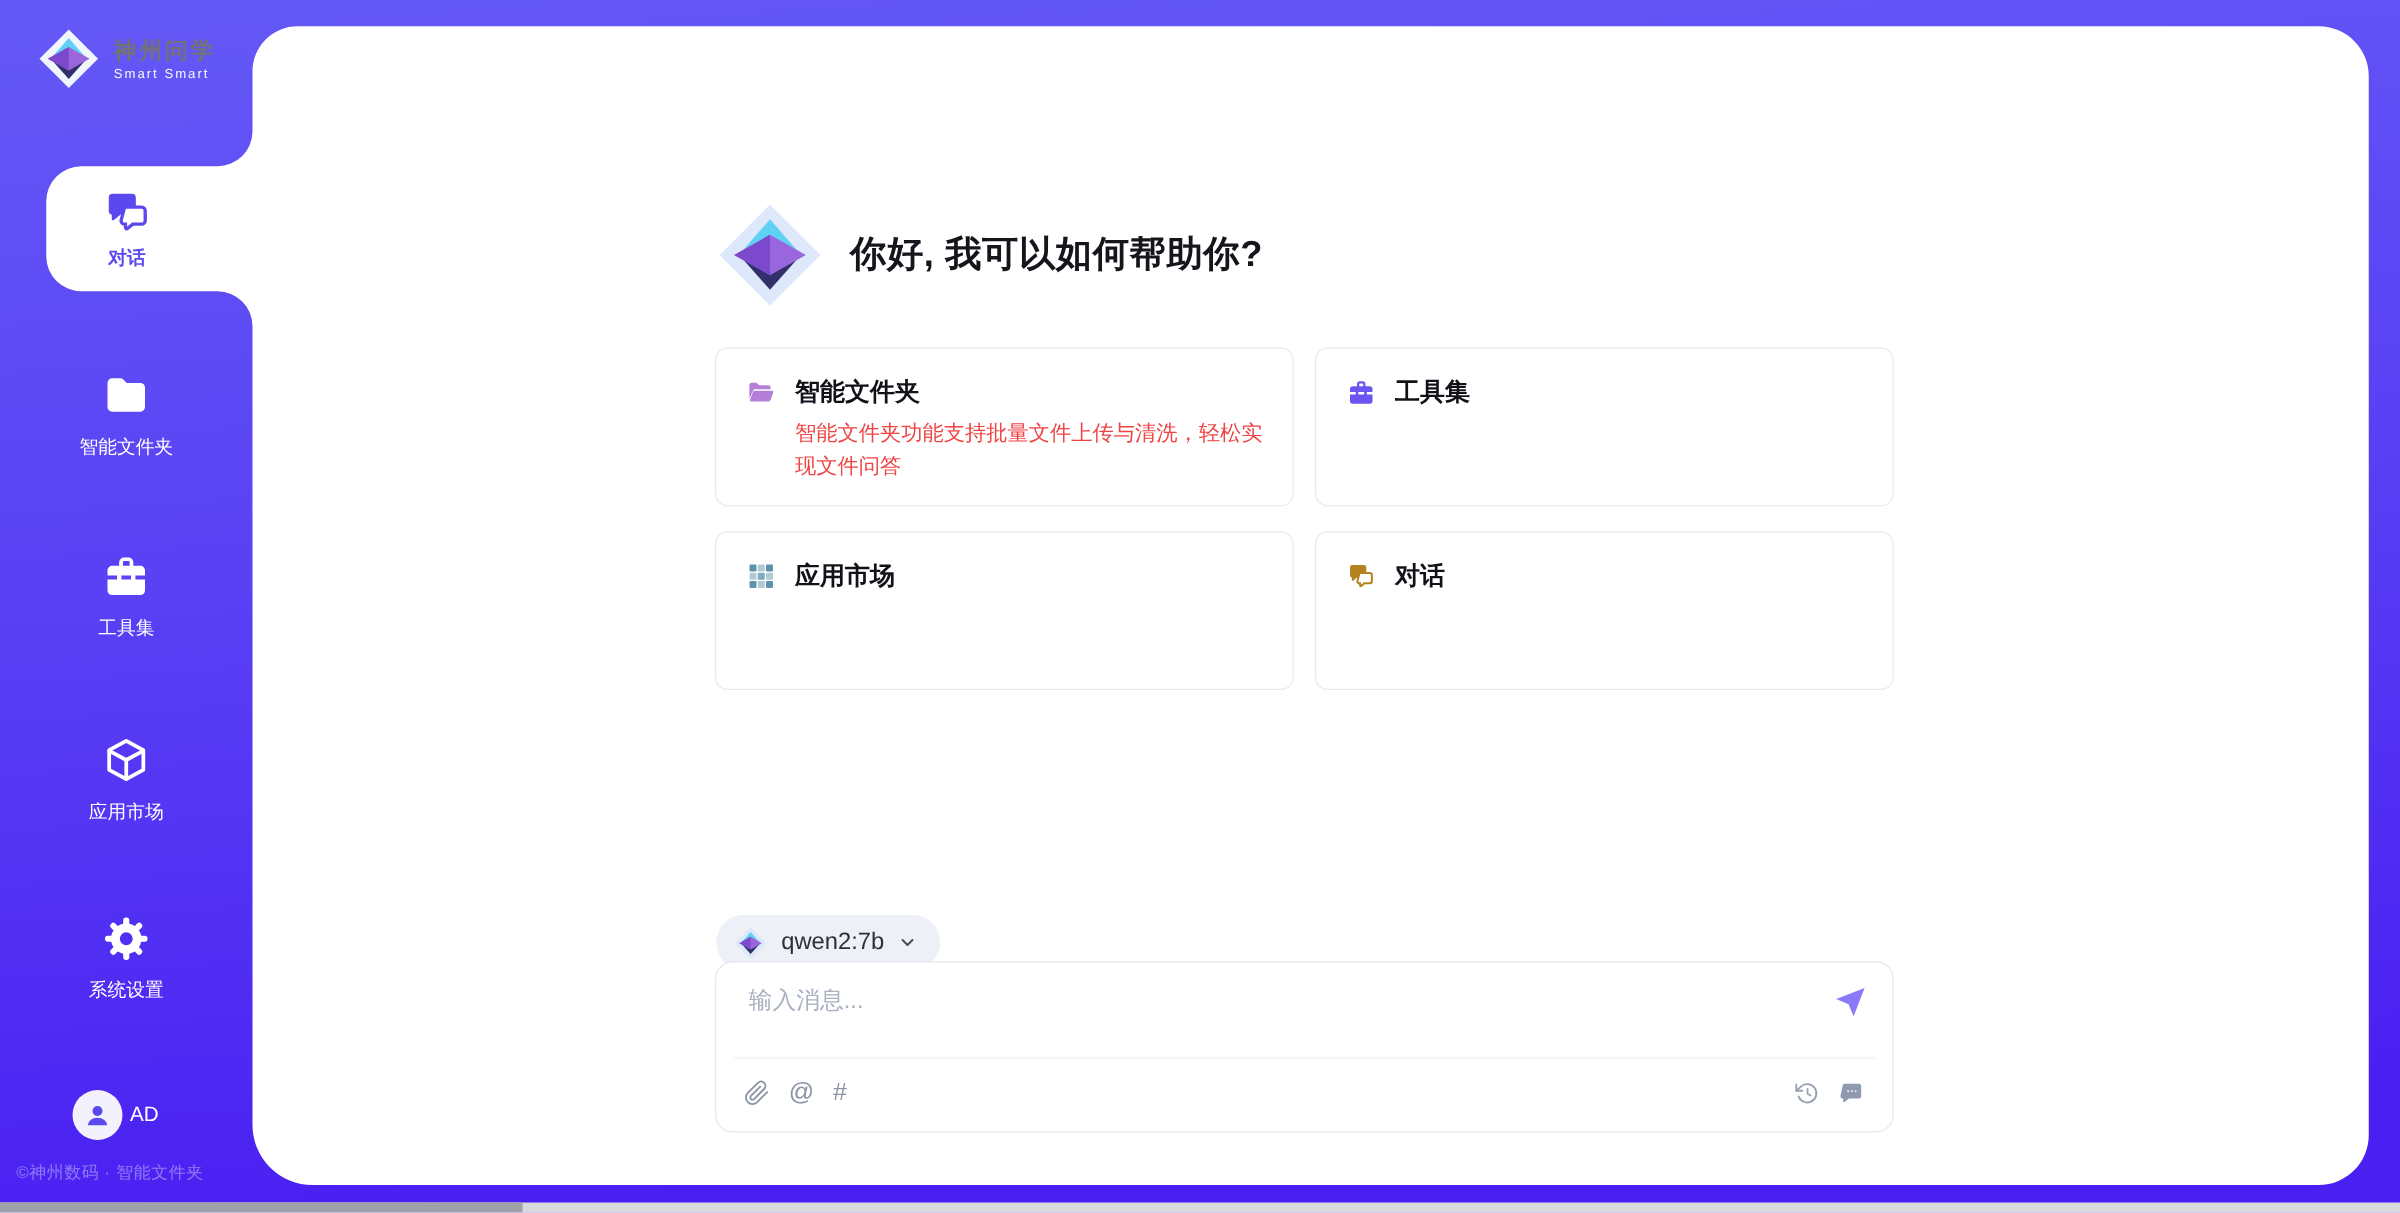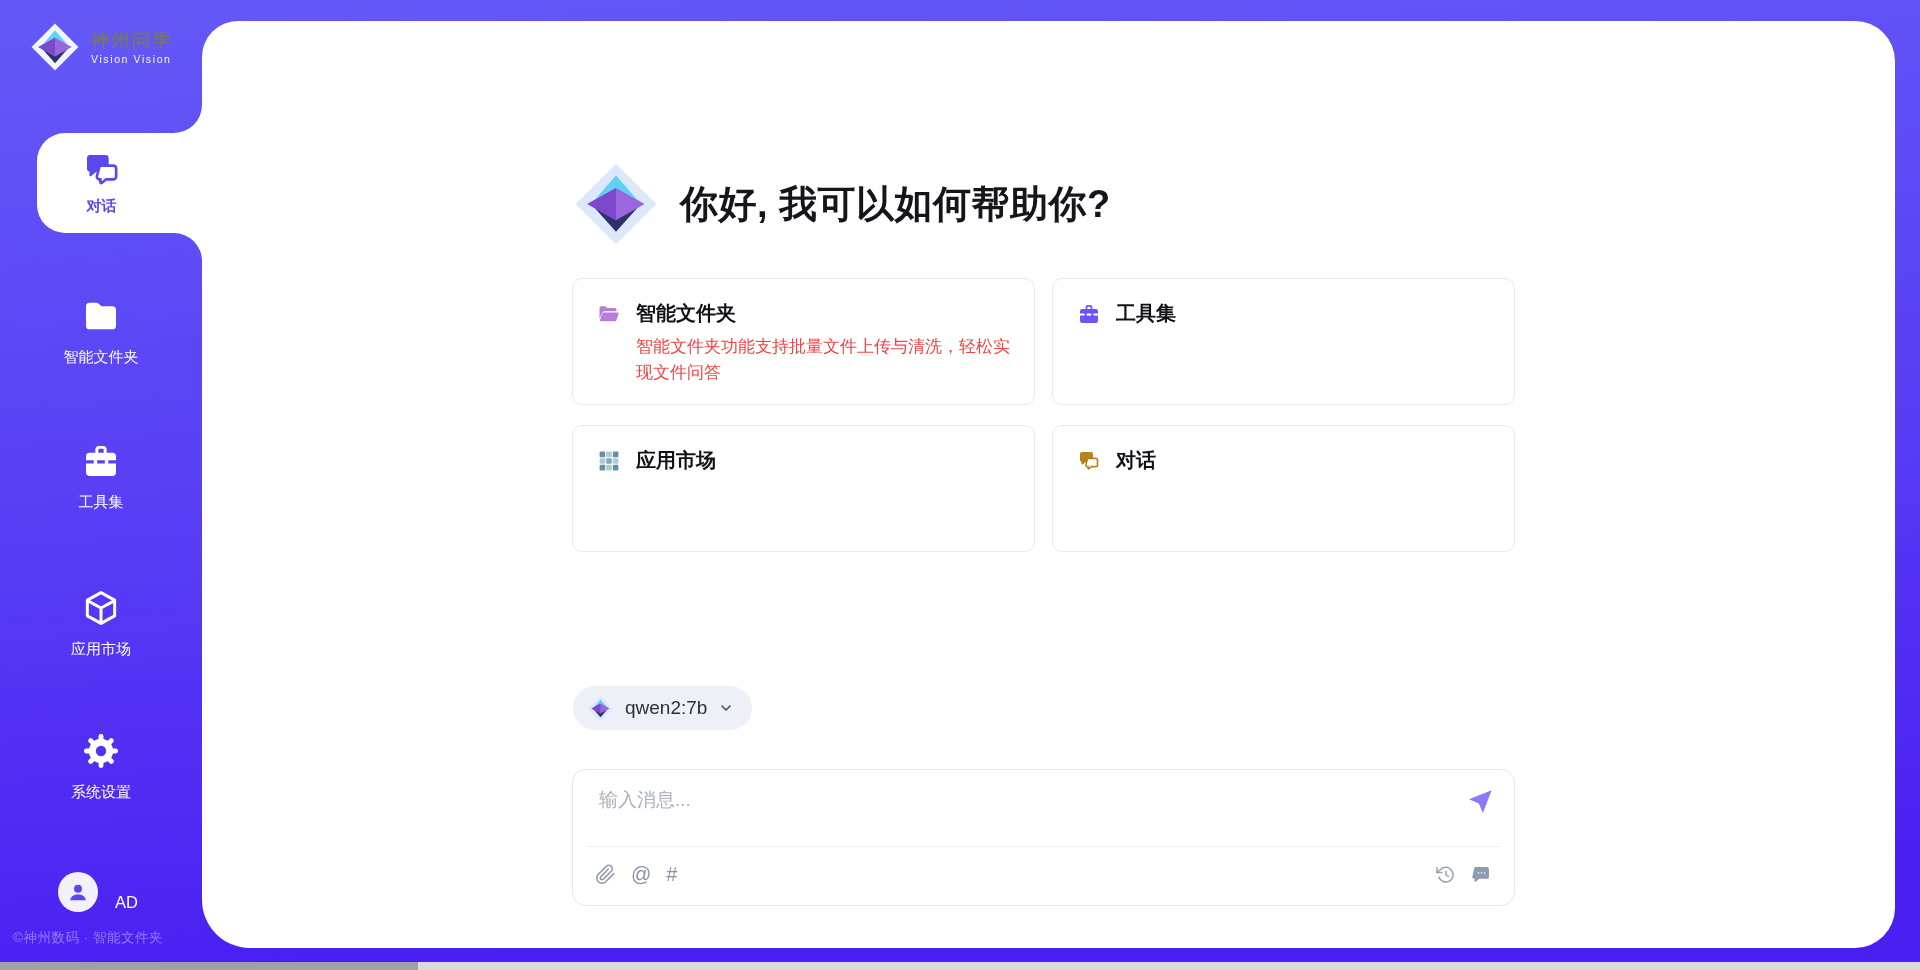--- a/index.html
+++ b/index.html
@@ -17,44 +17,44 @@
             align-items:center;gap:12px;z-index:3;color:#fff;font-size:15px;cursor:pointer;}
   .nav-item .nico{width:40px;height:40px;display:block;}
   .nav-folder{top:296px;} .nav-toolbox{top:441px;} .nav-cube{top:588px;} .nav-gear{top:731px;}
 
   .tab-active{position:absolute;left:37px;top:133px;width:165px;height:100px;z-index:3;
               box-sizing:border-box;padding-right:36px;display:flex;flex-direction:column;
               align-items:center;justify-content:center;gap:7px;cursor:pointer;}
   .tab-active .nico{width:40px;height:40px;}
   .tab-active .tlabel{color:#5b48ef;font-size:15px;font-weight:600;}
 
-  .user{position:absolute;left:58px;top:872px;display:flex;align-items:flex-end;gap:17px;z-index:3;cursor:pointer;}
+  .user{position:absolute;left:58px;top:872px;display:flex;align-items:center;gap:6px;z-index:3;cursor:pointer;}
   .user .uavatar{width:40px;height:40px;border-radius:50%;background:#f3f1fb;display:flex;
                  align-items:center;justify-content:center;}
   .user .uavatar svg{width:26px;height:26px;}
   .user .uname{color:#fff;font-size:16.5px;font-weight:500;}
   .copyright{position:absolute;left:13px;top:929px;z-index:3;color:rgba(255,255,255,.38);
              font-size:13.5px;letter-spacing:.5px;}
 
   
   .greeting{position:absolute;left:573px;top:161px;display:flex;align-items:center;gap:21px;z-index:2;}
   .greeting .glogo{width:86px;height:86px;}
-  .greeting h1{margin:0;font-size:38px;font-weight:700;color:#15161c;letter-spacing:.5px;}
+  .greeting h1{margin:0;font-size:29px;font-weight:700;color:#15161c;letter-spacing:.5px;}
 
   .cards{position:absolute;left:572px;top:278px;width:944px;display:grid;
          grid-template-columns:463px 463px;column-gap:17px;row-gap:20px;z-index:2;}
   .card{box-sizing:border-box;height:127px;background:#fff;border:1px solid #e7e9f0;
         border-radius:10px;padding:21px 24px;cursor:pointer;}
   .card-head{display:flex;align-items:center;gap:15px;}
   .card-head svg{width:24px;height:24px;flex:0 0 auto;}
   .card-title{font-size:20px;font-weight:700;color:#101218;}
   .card-desc{margin-top:7px;margin-left:39px;font-size:17px;line-height:1.5;color:#ef4444;}
   .ic-c1{color:#b57fd9;} .ic-c2{color:#6a55f1;} .ic-c3{color:#5f93ab;} .ic-c4{color:#b5831d;}
 
-  .model-pill{position:absolute;left:573px;top:686px;height:44px;z-index:2;display:inline-flex;
+  .model-pill{position:absolute;left:573px;top:732px;height:44px;z-index:2;display:inline-flex;
               align-items:center;gap:11px;background:#edf0f6;border-radius:22px;
               padding:0 18px 0 14px;cursor:pointer;}
   .model-pill .mlogo{width:27px;height:27px;}
   .model-name{font-size:19px;color:#2c3139;}
   .model-pill .chev{width:16px;height:16px;}
 
   .composer{position:absolute;left:572px;top:769px;width:943px;height:137px;z-index:2;
             box-sizing:border-box;background:#fff;border:1.6px solid #e3e7ef;border-radius:14px;}
   .composer textarea{position:absolute;left:24px;top:15px;width:820px;height:52px;border:0;outline:0;
             resize:none;background:transparent;font-family:inherit;font-size:19px;color:#333;}
@@ -95,21 +95,21 @@
   <div class="brand">
     <svg class="logo" viewBox="0 0 96 96">
       <polygon points="48,3 93,48 48,93 3,48" fill="#f0f5fe"></polygon>
       <polygon points="48,16 74,46 22,46" fill="#5fd2f4"></polygon>
       <polygon points="23,51 73,51 48,79" fill="#32306a"></polygon>
       <polygon points="48,30 80,48 48,66 16,48" fill="#9a66dd"></polygon>
       <polygon points="48,30 16,48 48,66" fill="#7c49cc"></polygon>
     </svg>
     <div>
       <div class="brand-name">神州问学</div>
-      <div class="brand-sub">Vision Vision</div>
+      <div class="brand-sub">Smart Smart</div>
     </div>
   </div>
 
   <div class="tab-active">
     <svg class="nico" viewBox="0 0 24 24" fill="#5b48ef">
       <path d="M3 4.9A1.9 1.9 0 0 1 4.9 3h9.2A1.9 1.9 0 0 1 16 4.9v6.2a1.9 1.9 0 0 1-1.9 1.9H8.7l-3.2 2.6a.65.65 0 0 1-1.06-.5V13h.46A1.9 1.9 0 0 1 3 11.1z"></path>
       <path d="M10.6 9.4h8.2a1.7 1.7 0 0 1 1.7 1.7v4.8a1.7 1.7 0 0 1-1.7 1.7h-4.3l-2.5 2.1a.6.6 0 0 1-.98-.46V17.6h-.42a1.7 1.7 0 0 1-1.7-1.7z" fill="#fff" stroke="#5b48ef" stroke-width="1.6"></path>
     </svg>
     <span class="tlabel">对话</span>
   </div>

